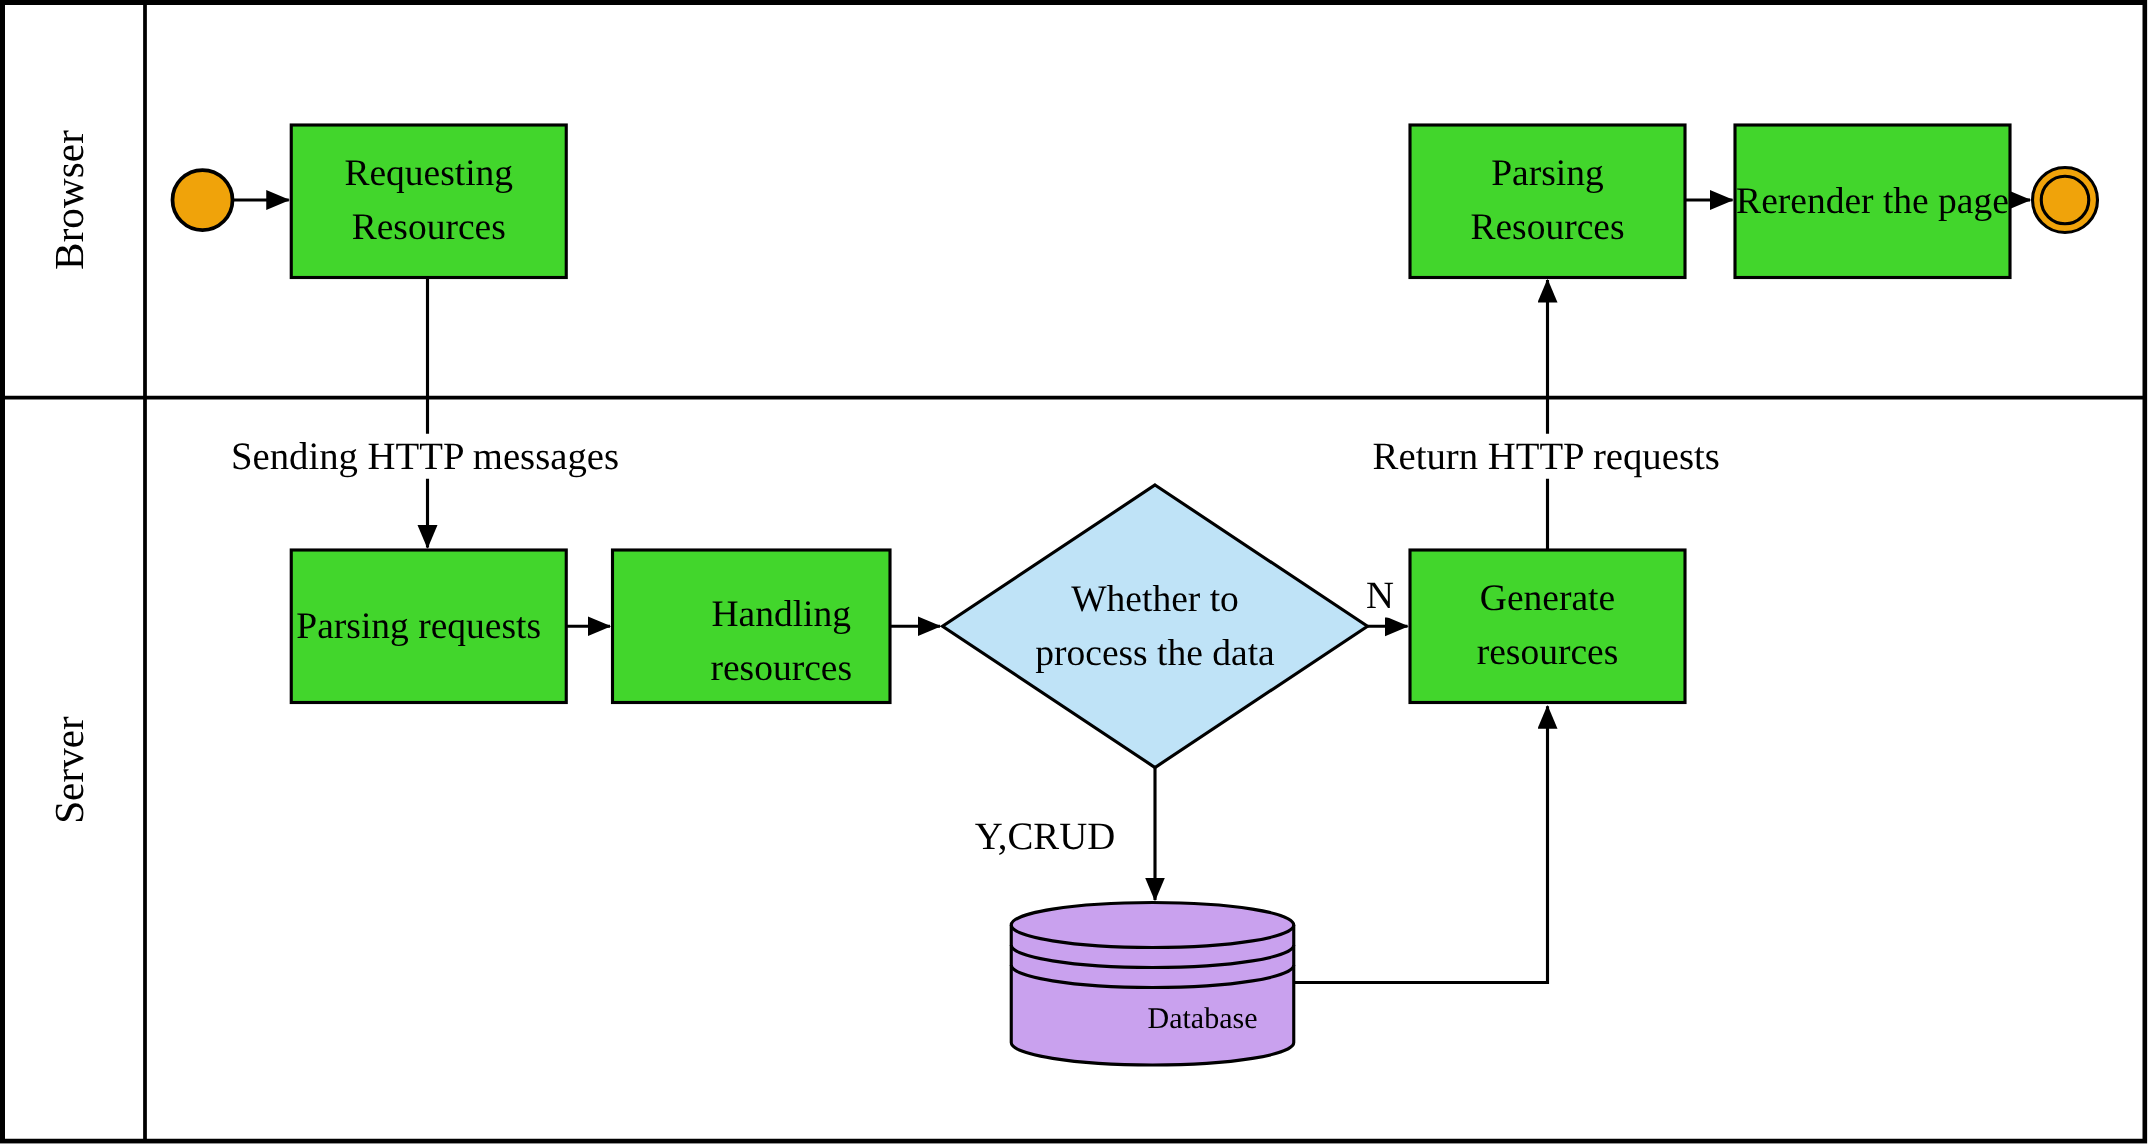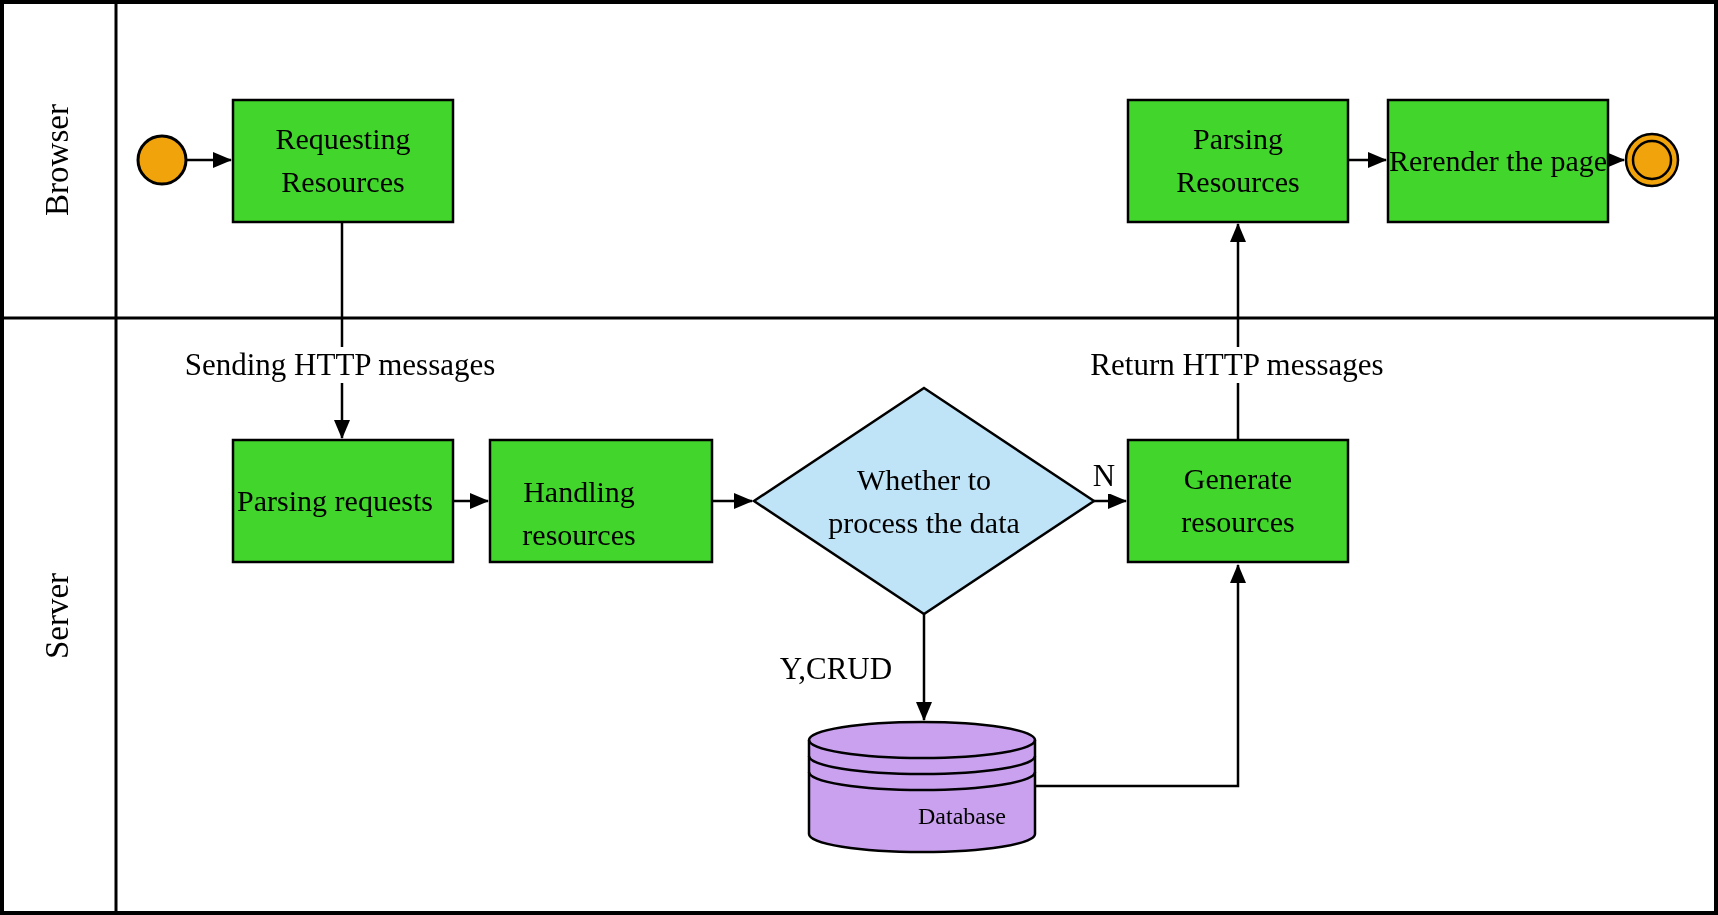--- a/index.html
+++ b/index.html
@@ -85,23 +85,23 @@
     <circle cx="1652" cy="160" r="19" fill="none" stroke="#000" stroke-width="2.5"></circle>
   </svg>
 
   <div class="pt lane-label" style="left:57px; top:160px;">Browser</div>
   <div class="pt lane-label" style="left:57px; top:616px;">Server</div>
 
   <div class="box-label" style="left:233px; top:100px; width:220px; height:122px;">Requesting Resources</div>
   <div class="box-label" style="left:1128px; top:100px; width:220px; height:122px;">Parsing Resources</div>
   <div class="box-label" style="left:1388px; top:100px; width:220px; height:122px;">Rerender the page</div>
   <div class="box-label" style="left:233px; top:440px; width:204px; height:122px;">Parsing requests</div>
-  <div class="box-label" style="left:468px; top:440px; width:222px; height:148px;">Handling resources</div>
+  <div class="box-label" style="left:514px; top:440px; width:222px; height:148px;">Handling resources</div>
   <div class="box-label" style="left:1128px; top:440px; width:220px; height:122px;">Generate resources</div>
   <div class="box-label" style="left:819px; top:392px; width:210px; height:220px;font-family:Liberation Serif, serif;">Whether to process the data</div>
   <div class="pt" style="left:962px; top:816px; font-size:24px;">Database</div>
 
   <div class="pt edge-label" style="left:340px; top:353px;">Sending HTTP messages</div>
-  <div class="pt edge-label" style="left:1237px; top:353px;">Return HTTP messages</div>
+  <div class="pt edge-label" style="left:1237px; top:353px;">Return HTTP requests</div>
   <div class="pt edge-label" style="left:1104px; top:464px;">N</div>
   <div class="pt edge-label" style="left:836px; top:657px;">Y,CRUD</div>
 
 </div>
 
 </body></html>

